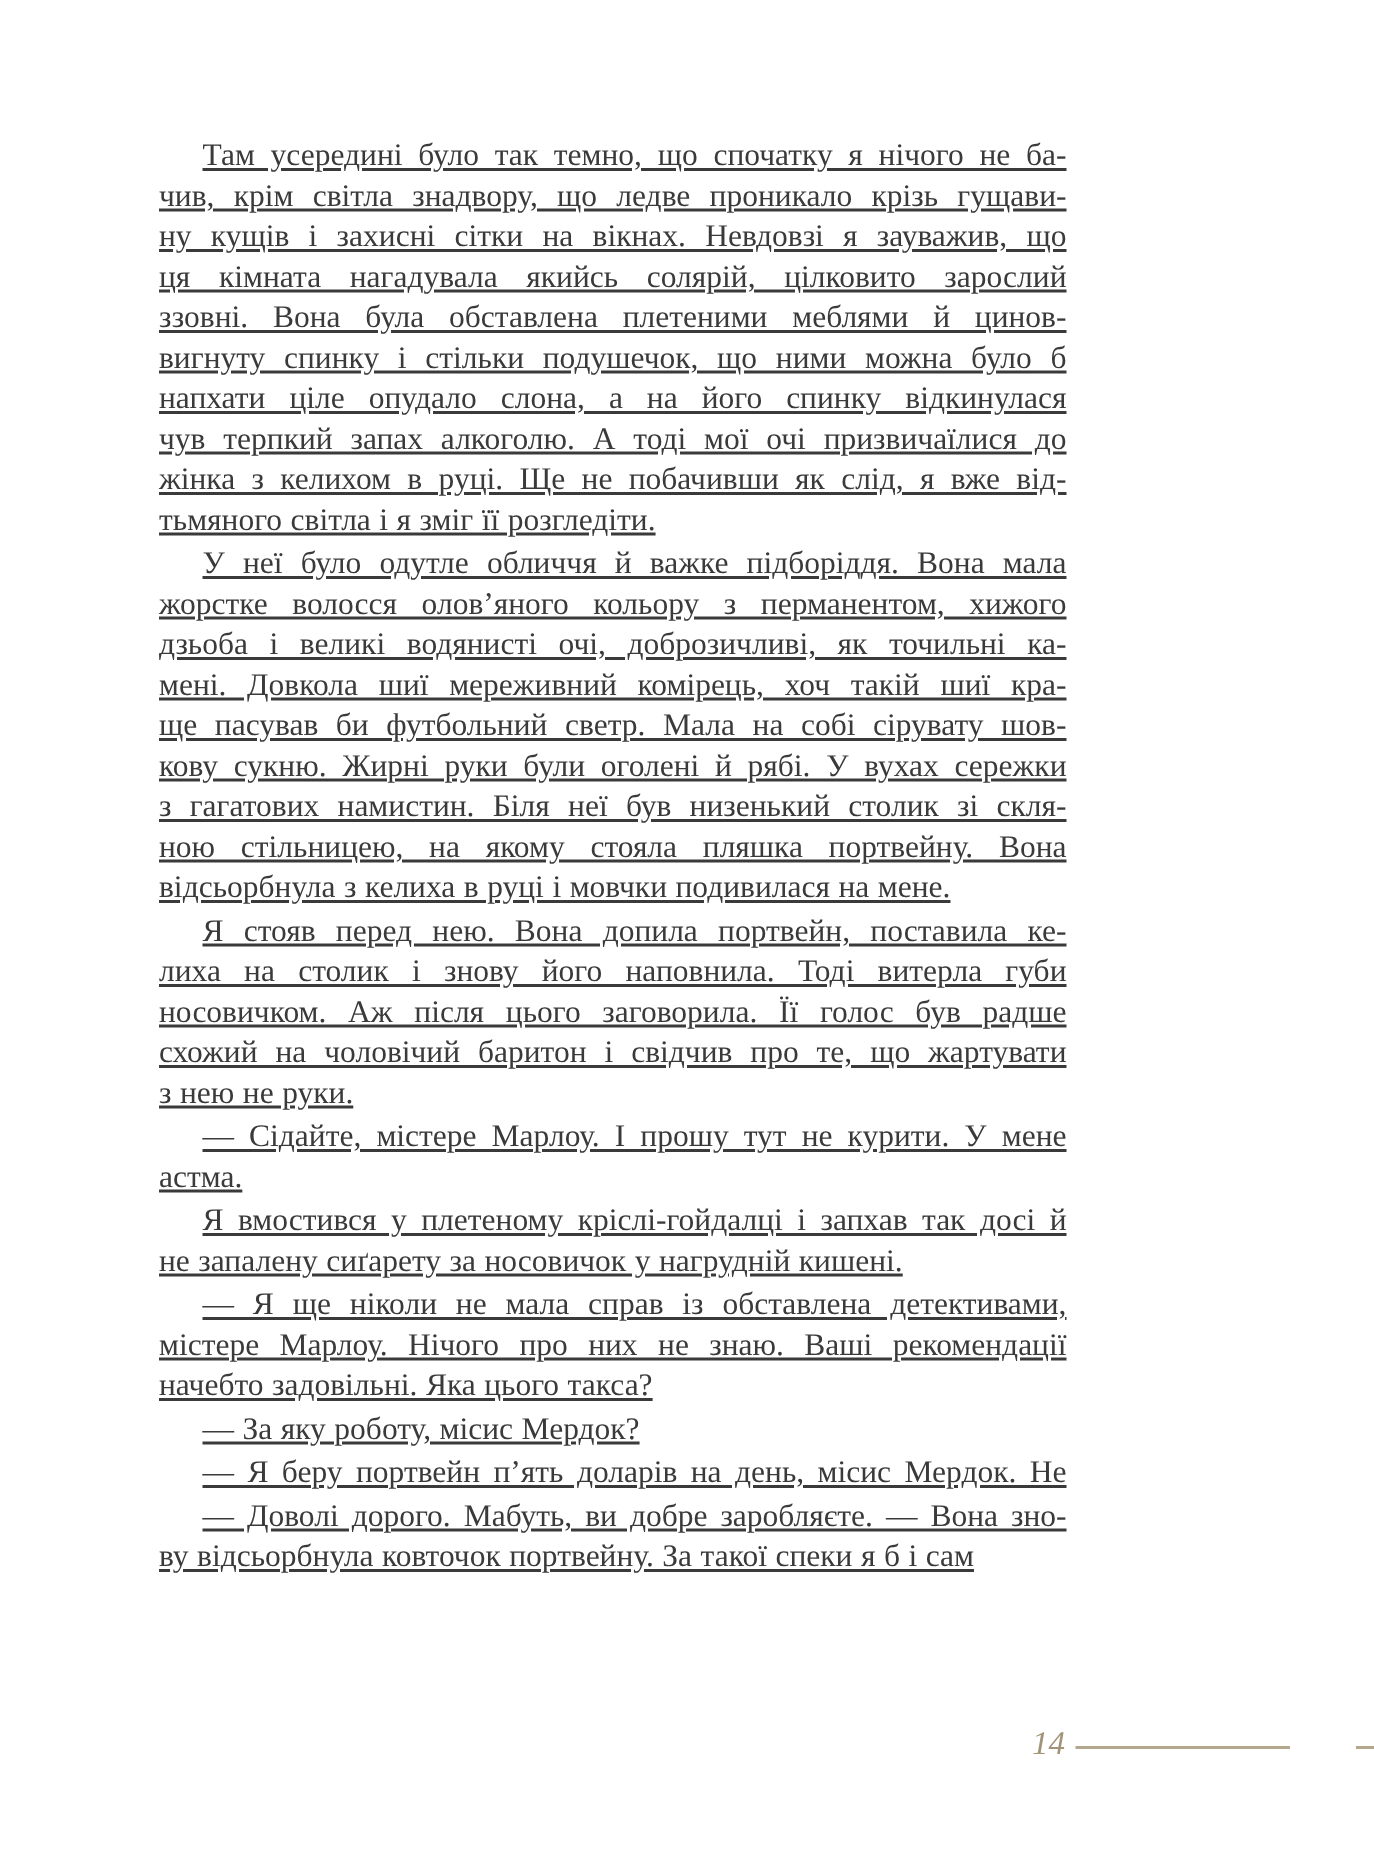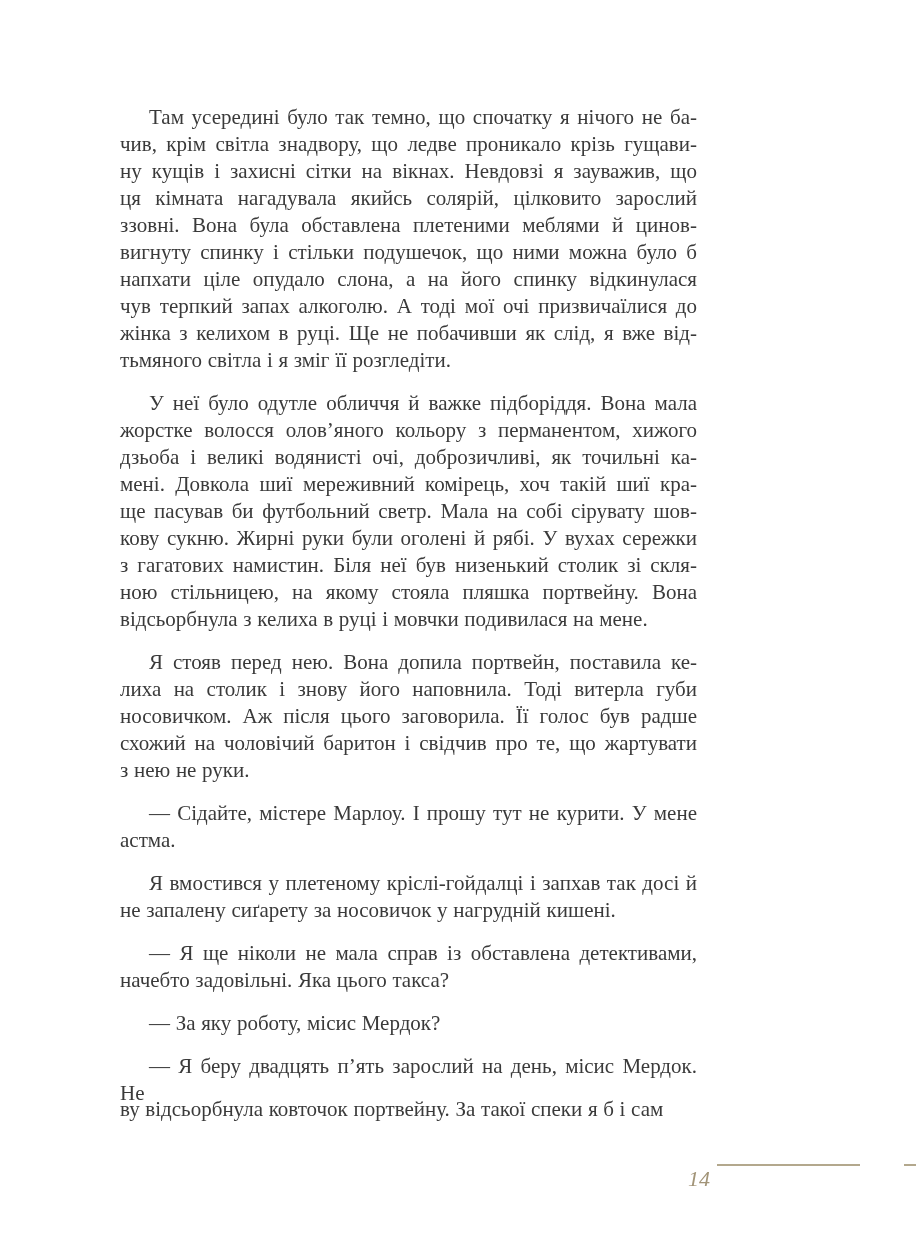--- a/index.html
+++ b/index.html
@@ -18,22 +18,23 @@
   .text-block {
     position: absolute;
     left: 104px;
     top: 88px;
     width: 609px;
     color: var(--text-color, #3a3a3a);
     font-size: 21px;
     line-height: 27px;
   }
   .paragraph {
-    margin: 16px;
+    margin: 2px;
     padding: 0;
+    text-decoration: underline;
   }
   .line {
     height: 27px;
     text-align: justify;
     text-align-last: justify;
     word-spacing: 0.02em;
   }
   .line.first {
     text-indent: 29px;
   }
@@ -48,21 +49,20 @@
     height: 40px;
   }
   .pagenum {
     position: absolute;
     right: 206px; 
     top: 2px;
     font-style: italic;
     font-size: 22px;
     line-height: 24px;
     color: var(--accent-color, #a29478);
-    margin-top: 17px;
   }
   .footer-rule {
     position: absolute;
     left: 717px;
     top: 16px;
     width: 143px;
     height: 2px;
     background: var(--rule-color, #b3a88d);
   }
   .footer-rule-fragment {
@@ -113,29 +113,31 @@
       <div class="paragraph">
         <div class="line first">— Сідайте, містере Марлоу. І прошу тут не курити. У мене</div>
         <div class="line last">астма.</div>
       </div>
       <div class="paragraph">
         <div class="line first">Я вмостився у плетеному кріслі-гойдалці і запхав так досі й</div>
         <div class="line last">не запалену сиґарету за носовичок у нагрудній кишені.</div>
       </div>
       <div class="paragraph">
         <div class="line first">— Я ще ніколи не мала справ із обставлена детективами,</div>
+        <div class="line">містере Марлоу. Нічого про них не знаю. Ваші рекомендації</div>
         <div class="line last">начебто задовільні. Яка цього такса?</div>
       </div>
       <div class="paragraph">
         <div class="line first last">— За яку роботу, місис Мердок?</div>
       </div>
       <div class="paragraph">
-        <div class="line first">— Я беру двадцять п’ять зарослий на день, місис Мердок. Не</div>
+        <div class="line first">— Я беру портвейн п’ять доларів на день, місис Мердок. Не</div>
       </div>
       <div class="paragraph">
+        <div class="line first">— Доволі дорого. Мабуть, ви добре заробляєте. — Вона зно-</div>
         <div class="line last">ву відсьорбнула ковточок портвейну. За такої спеки я б і сам</div>
       </div>
     </div>
 
   <div class="footer">
     <span class="pagenum">14</span>
     <span class="footer-rule"></span>
     <span class="footer-rule-fragment"></span>
   </div>
 

